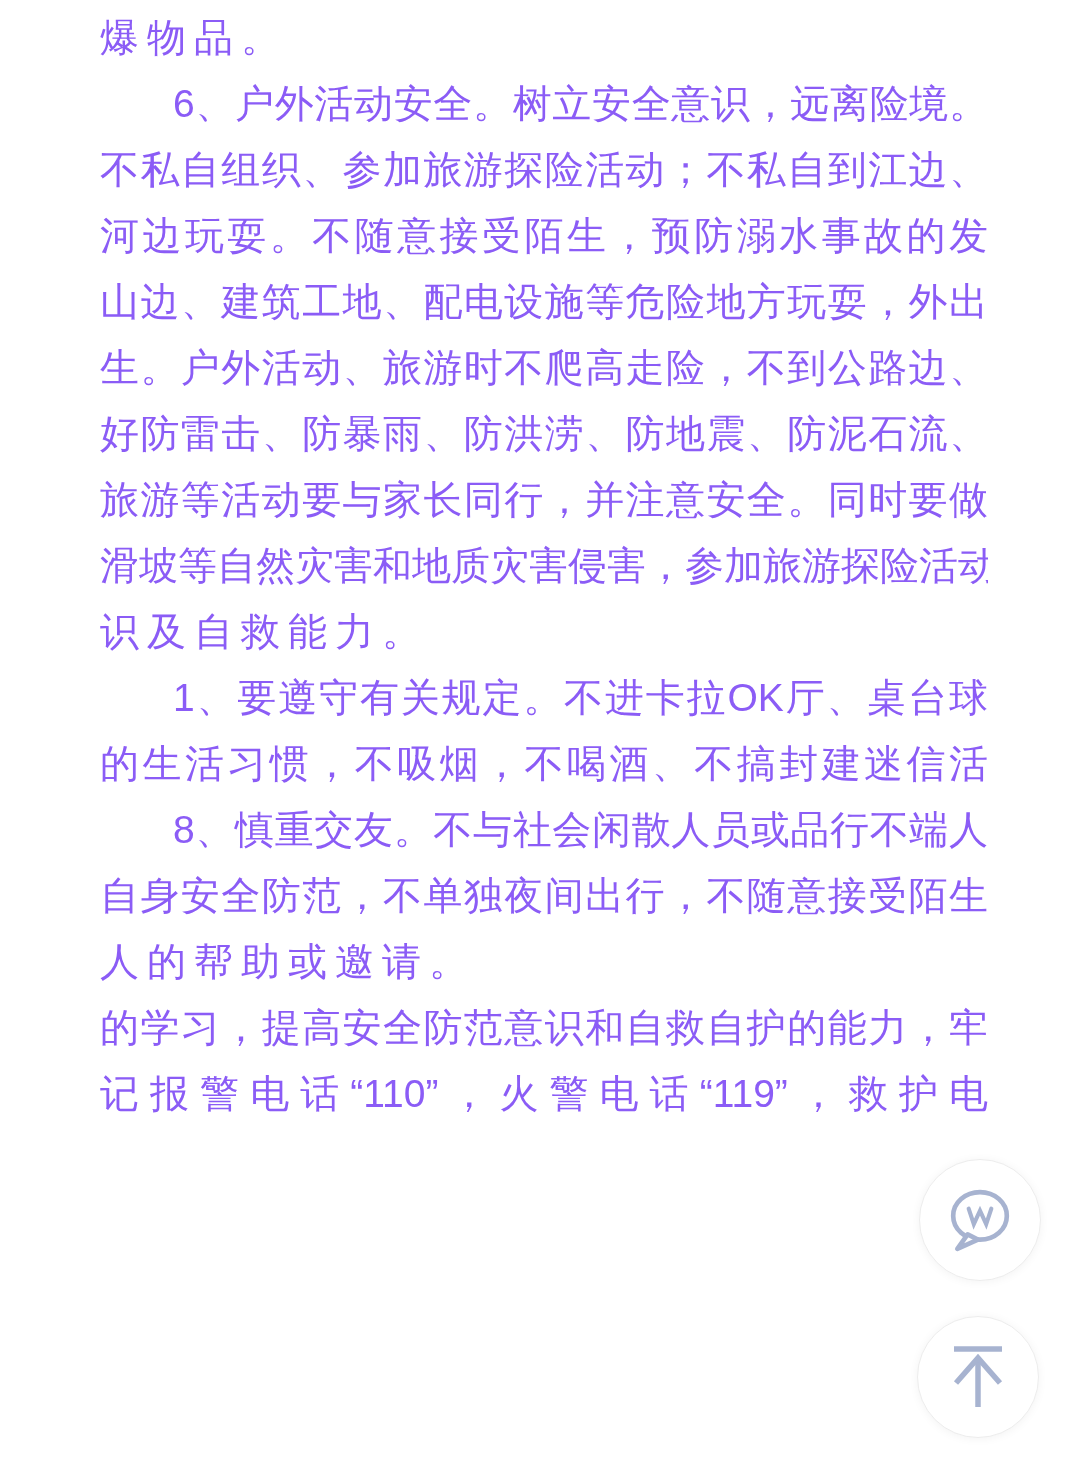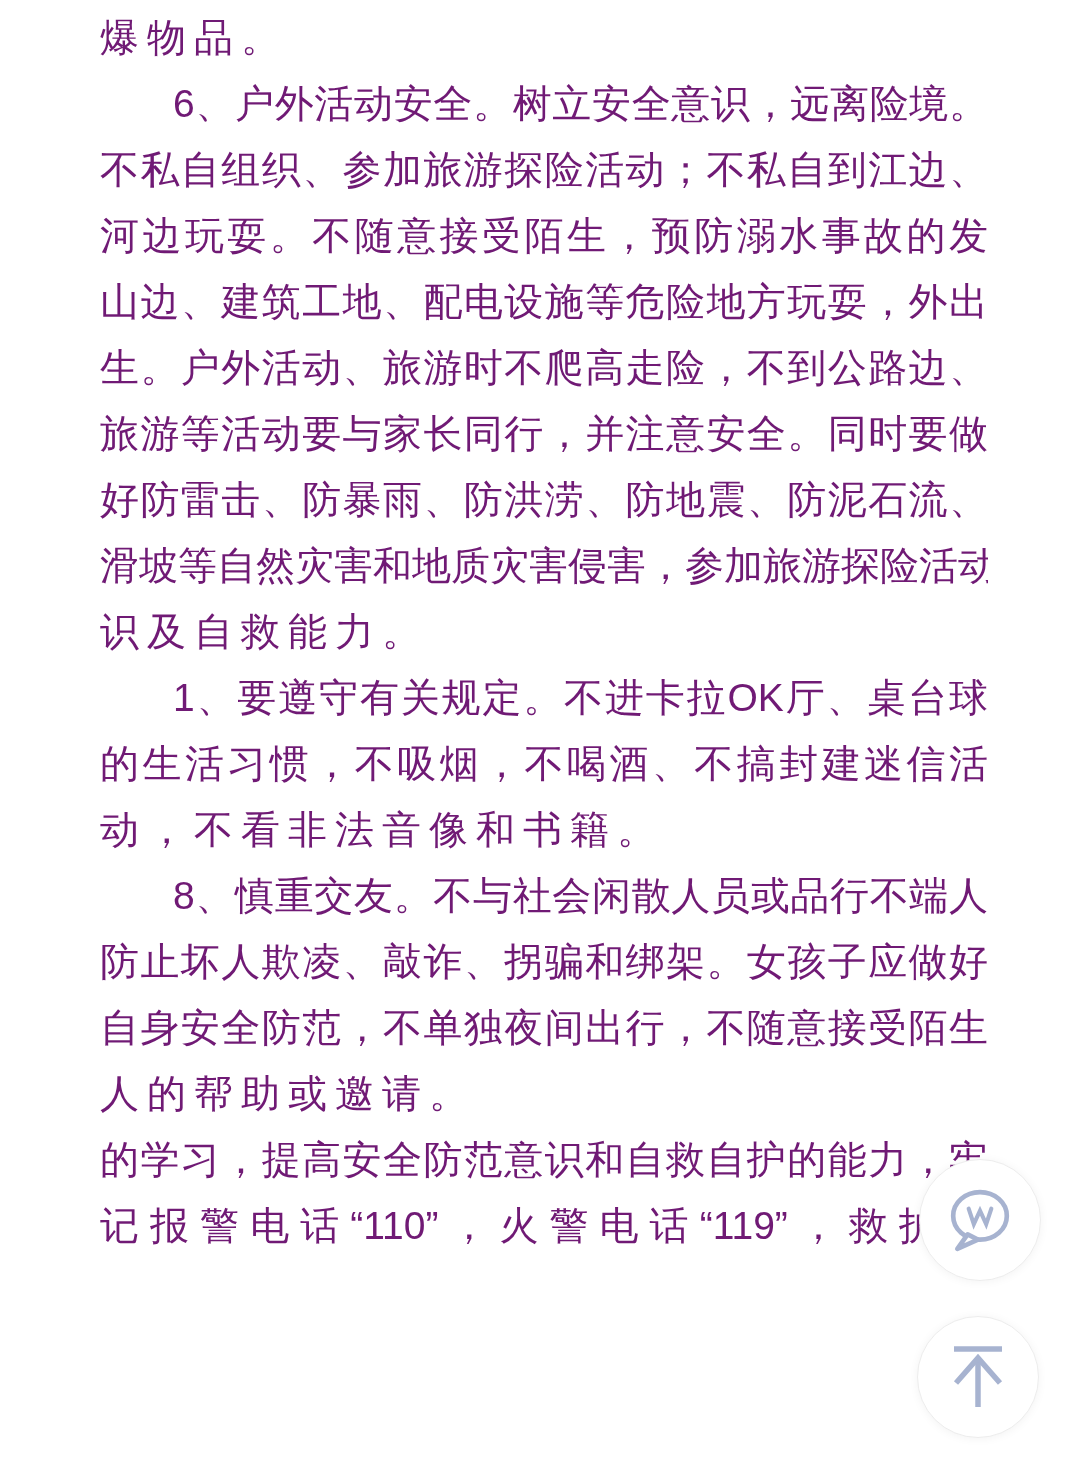--- a/index.html
+++ b/index.html
@@ -10,21 +10,21 @@
     overflow: hidden;
     position: relative;
     font-family: "Liberation Sans", "DejaVu Sans", sans-serif;
   }
   .doc {
     position: absolute;
     left: 0; top: 0;
     width: 1080px;
     box-sizing: border-box;
     padding: 5px 92px 0 100px;
-    color: #701a75;
+    color: #8b5cf6;
     font-size: 39px;
   }
   .para { margin: 0; }
   .line {
     height: 66px;
     line-height: 66px;
     white-space: nowrap;
     text-align: justify;
     text-align-last: justify;
     overflow: hidden;
@@ -57,33 +57,31 @@
 <div class="doc" id="doc-root">
     <div class="para">
       <div class="line last">爆物品。</div>
     </div>
     <div class="para">
       <div class="line indent">6、户外活动安全。树立安全意识，远离险境。</div>
       <div class="line">不私自组织、参加旅游探险活动；不私自到江边、</div>
       <div class="line">河边玩耍。不随意接受陌生，预防溺水事故的发</div>
       <div class="line">山边、建筑工地、配电设施等危险地方玩耍，外出</div>
       <div class="line">生。户外活动、旅游时不爬高走险，不到公路边、</div>
+      <div class="line">好防雷击、防暴雨、防洪涝、防地震、防泥石流、</div>
       <div class="line">旅游等活动要与家长同行，并注意安全。同时要做</div>
-      <div class="line">好防雷击、防暴雨、防洪涝、防地震、防泥石流、</div>
       <div class="line">滑坡等自然灾害和地质灾害侵害，参加旅游探险活动</div>
       <div class="line last">识及自救能力。</div>
     </div>
     <div class="para">
       <div class="line indent">1、要遵守有关规定。不进卡拉OK厅、桌台球</div>
       <div class="line">的生活习惯，不吸烟，不喝酒、不搞封建迷信活</div>
-      <div class="line last">动，不看非法音像和书籍。</div>
     </div>
     <div class="para">
       <div class="line indent">8、慎重交友。不与社会闲散人员或品行不端人</div>
-      <div class="line">防止坏人欺凌、敲诈、拐骗和绑架。女孩子应做好</div>
       <div class="line">自身安全防范，不单独夜间出行，不随意接受陌生</div>
       <div class="line last">人的帮助或邀请。</div>
     </div>
     <div class="para">
       <div class="line">的学习，提高安全防范意识和自救自护的能力，牢</div>
       <div class="line">记报警电话“110”，火警电话“119”，救护电</div>
     </div>
   </div>
 
 <div class="fab fab-comment">

